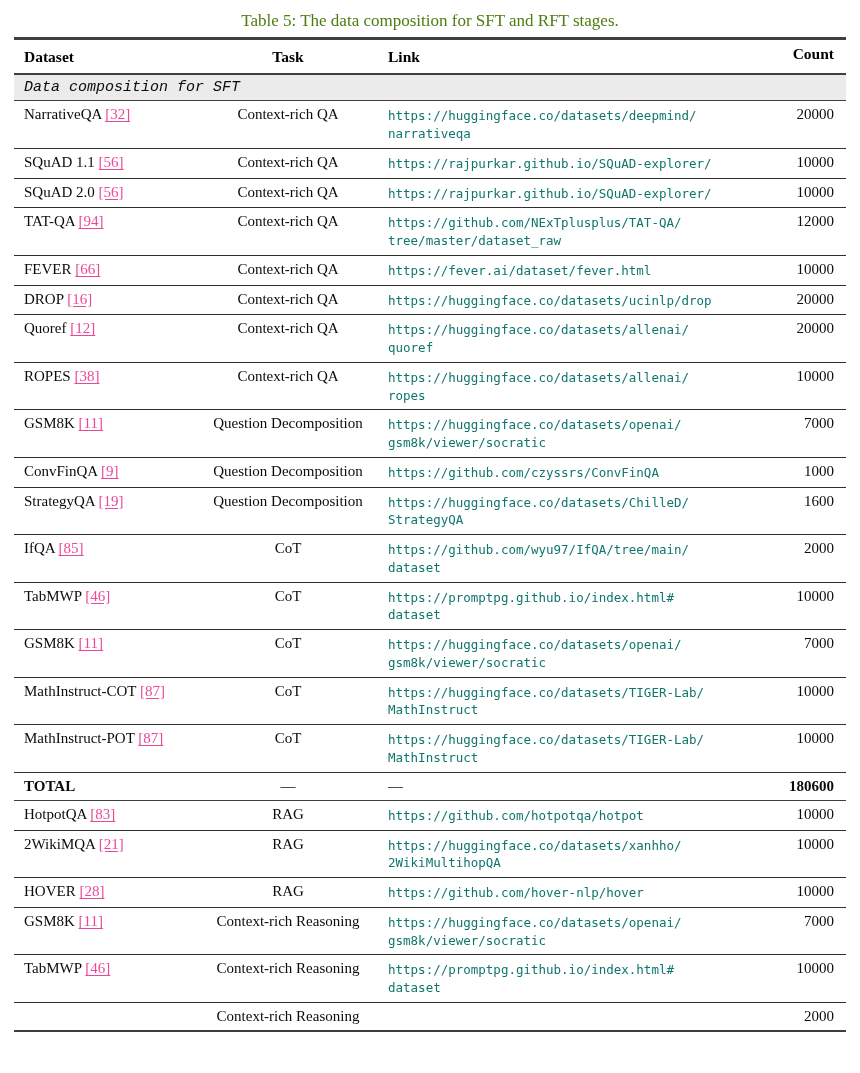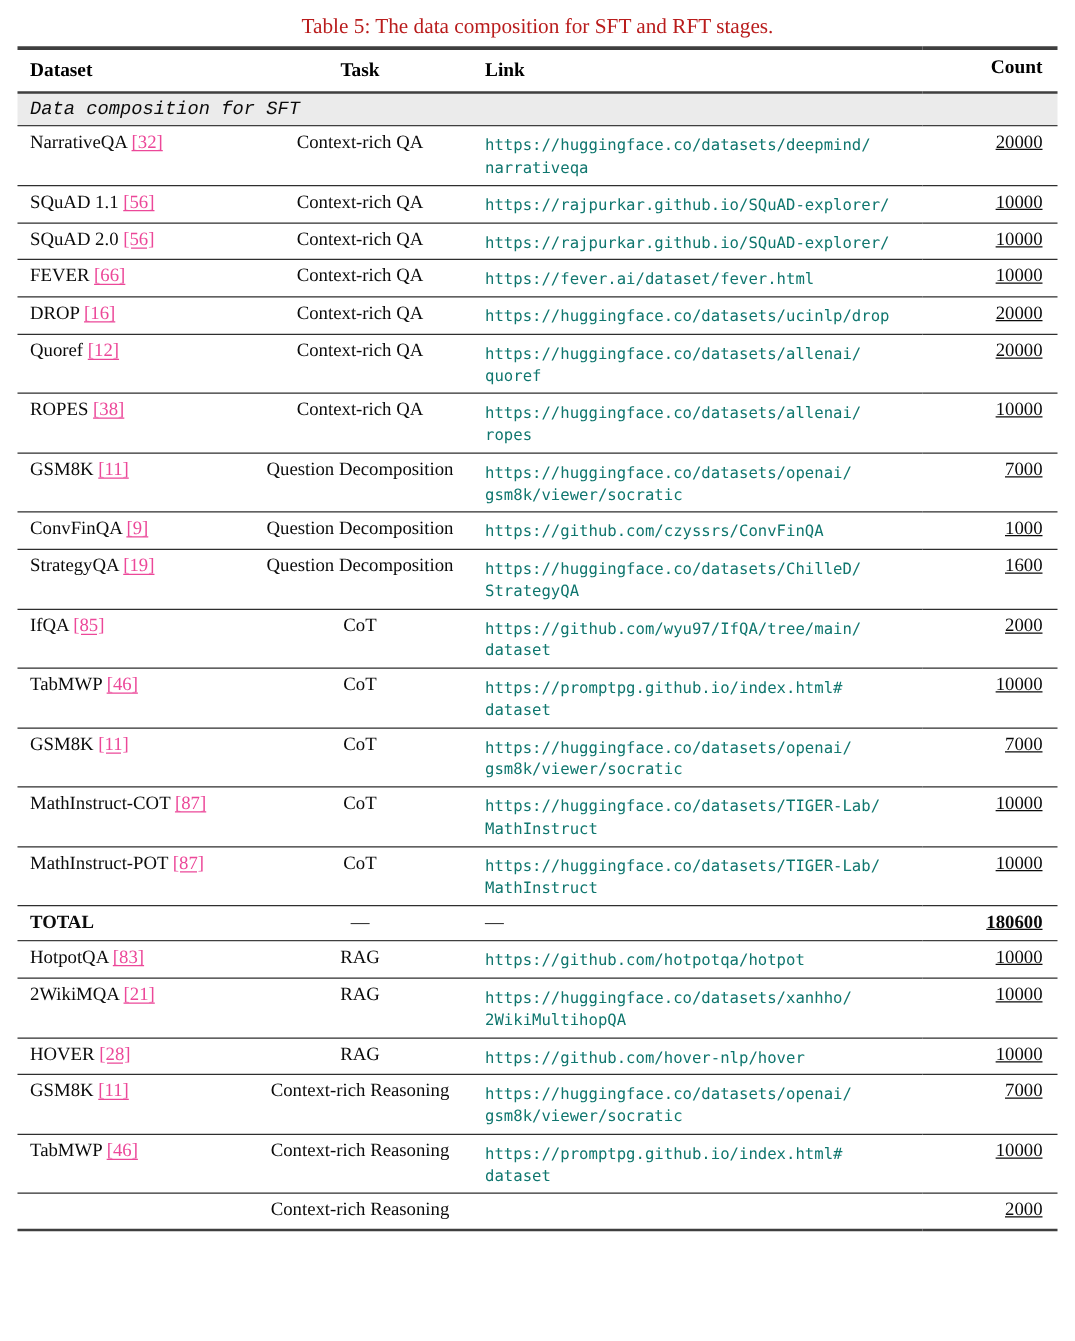--- a/index.html
+++ b/index.html
@@ -2,21 +2,21 @@
 <html><head>
 <meta charset="utf-8">
 <style>
   html,body{margin:0;padding:0;background:#ffffff;}
   body{
     width:860px;height:1073px;overflow:hidden;
     font-family:"Liberation Serif", serif;color:#0b0b0b;
     -webkit-font-smoothing:antialiased;
   }
   .caption{
-    text-align:center;font-size:17px;padding:11px 0 6px 0;color:#b91c1c;
+    text-align:center;font-size:17px;padding:11px 0 6px 0;color:#4d7c0f;
   }
   table.datatable{
     border-collapse:collapse;table-layout:fixed;
     width:832px;margin:0 14px;
   }
   col.c-dataset{width:186px;}
   col.c-task{width:176px;}
   col.c-link{width:362px;}
   col.c-count{width:108px;}
   thead th{
@@ -40,21 +40,21 @@
     font-family:Liberation Mono, monospace;
   }
   td.dataset{padding-left:10px;}
   td.task{text-align:center;}
   td.link{
     font-family:"DejaVu Sans Mono", monospace;
     font-size:12.5px;line-height:1.42;color:#2e6f63;
     white-space:pre-line;padding-left:12px;padding-top:6px;
     word-break:break-all;
   }
-  td.count{text-align:right;padding-right:12px;text-decoration:underline;}
+  td.count{text-align:right;padding-right:12px;}
   a{cursor:pointer;}
   a.cite{
     color:#ec4899;text-decoration:underline;text-underline-offset:2px;
   }
   a.url{color:#0f766e;text-decoration:none;}
   tr.total td{border-bottom:1.5px solid #3f3f3f;}
   tr.total td.dataset, tr.total td.count{font-weight:bold;}
   tr.total td.linkdash{
     font-family:"Liberation Serif", serif;color:#0b0b0b;
     font-size:15px;padding-left:12px;white-space:normal;
@@ -101,20 +101,27 @@
     <td class="count">10000</td>
   </tr>
 
   <tr class="data">
     <td class="dataset"><span>SQuAD 2.0</span> <a class="cite">[56]</a></td>
     <td class="task">Context-rich QA</td>
     <td class="link"><a class="url">https://rajpurkar.github.io/SQuAD-explorer/</a></td>
     <td class="count">10000</td>
   </tr>
 
+  <tr class="data">
+    <td class="dataset"><span>TAT-QA</span> <a class="cite">[94]</a></td>
+    <td class="task">Context-rich QA</td>
+    <td class="link"><a class="url">https://github.com/NExTplusplus/TAT-QA/
+tree/master/dataset_raw</a></td>
+    <td class="count">12000</td>
+  </tr>
 
   <tr class="data">
     <td class="dataset"><span>FEVER</span> <a class="cite">[66]</a></td>
     <td class="task">Context-rich QA</td>
     <td class="link"><a class="url">https://fever.ai/dataset/fever.html</a></td>
     <td class="count">10000</td>
   </tr>
 
   <tr class="data">
     <td class="dataset"><span>DROP</span> <a class="cite">[16]</a></td>

